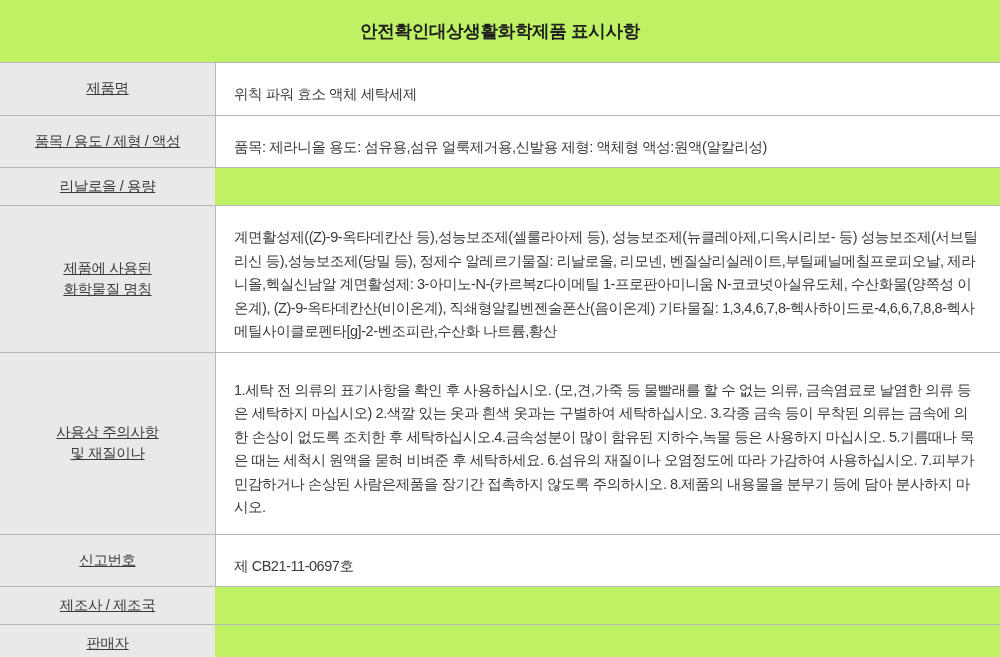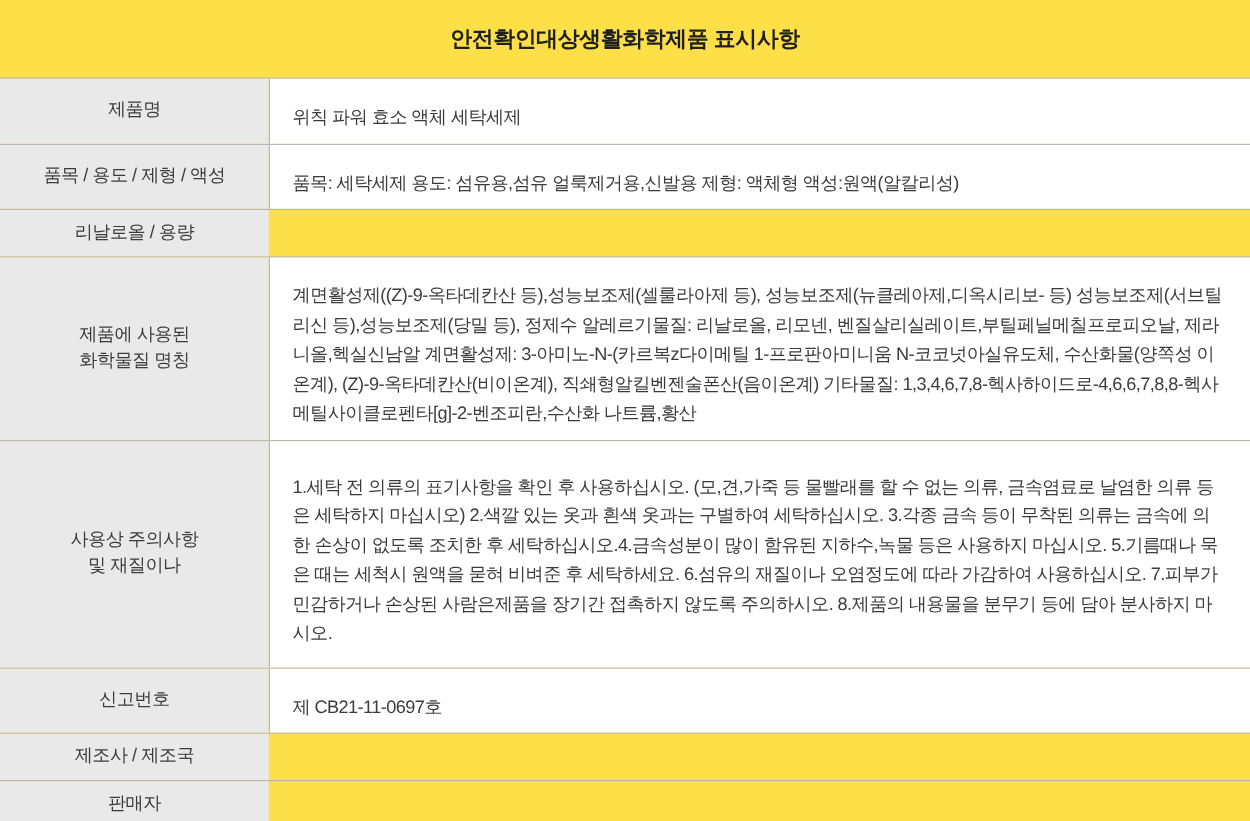--- a/index.html
+++ b/index.html
@@ -3,21 +3,21 @@
 <meta charset="utf-8">
 <style>
   * { margin: 0; padding: 0; box-sizing: border-box; }
   html, body {
     width: 1000px;
     font-family: "Liberation Sans", "DejaVu Sans", sans-serif;
   }
   .page {
     width: 1000px;
     height: 657px;
-    background: #fde047;
+    background: #bef264;
     overflow: hidden;
   }
   .title-bar {
     height: 62px;
     display: flex;
     align-items: center;
     justify-content: center;
   }
   .title-bar h1 {
     font-size: 17.5px;
@@ -41,20 +41,21 @@
     display: flex;
     align-items: center;
     justify-content: center;
     text-align: center;
     color: #3b3b3b;
     font-size: 14.5px;
     letter-spacing: -0.4px;
     white-space: pre-line;
     line-height: 21px;
     padding: 6px 8px;
+    text-decoration: underline;
   }
   .cell-value {
     flex: 1;
     background: #ffffff;
     border-left: 1px solid #b7b7b7;
     display: flex;
     align-items: center;
     color: #3b3b3b;
     font-size: 14.5px;
     letter-spacing: -0.45px;
@@ -80,21 +81,21 @@
 
   <div class="info-table">
 
     <div class="row h43">
       <div class="cell-label">제품명</div>
       <div class="cell-value">위칙 파워 효소 액체 세탁세제</div>
     </div>
 
     <div class="row h38">
       <div class="cell-label">품목 / 용도 / 제형 / 액성</div>
-      <div class="cell-value">품목: 세탁세제 용도: 섬유용,섬유 얼룩제거용,신발용 제형: 액체형 액성:원액(알칼리성)</div>
+      <div class="cell-value">품목: 제라니올 용도: 섬유용,섬유 얼룩제거용,신발용 제형: 액체형 액성:원액(알칼리성)</div>
     </div>
 
     <div class="row h38">
       <div class="cell-label">리날로올 / 용량</div>
     </div>
 
     <div class="row h137">
       <div class="cell-label">제품에 사용된
 화학물질 명칭</div>
       <div class="cell-value">계면활성제((Z)-9-옥타데칸산 등),성능보조제(셀룰라아제 등), 성능보조제(뉴클레아제,디옥시리보- 등) 성능보조제(서브틸리신 등),성능보조제(당밀 등), 정제수 알레르기물질: 리날로올, 리모넨, 벤질살리실레이트,부틸페닐메칠프로피오날, 제라니올,헥실신남알 계면활성제: 3-아미노-N-(카르복z다이메틸 1-프로판아미니움 N-코코넛아실유도체, 수산화물(양쪽성 이온계), (Z)-9-옥타데칸산(비이온계), 직쇄형알킬벤젠술폰산(음이온계) 기타물질: 1,3,4,6,7,8-헥사하이드로-4,6,6,7,8,8-헥사메틸사이클로펜타[g]-2-벤조피란,수산화 나트륨,황산</div>

